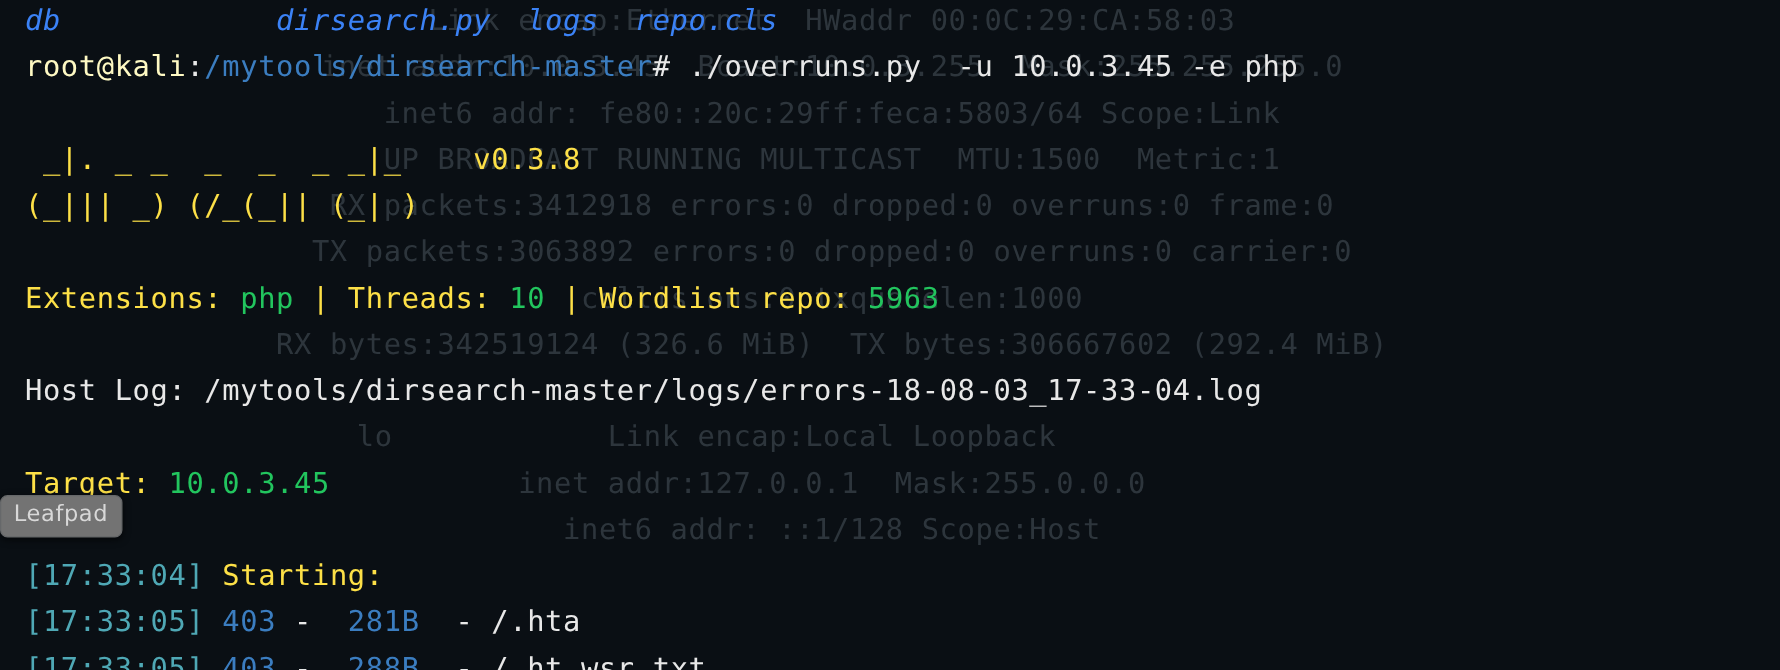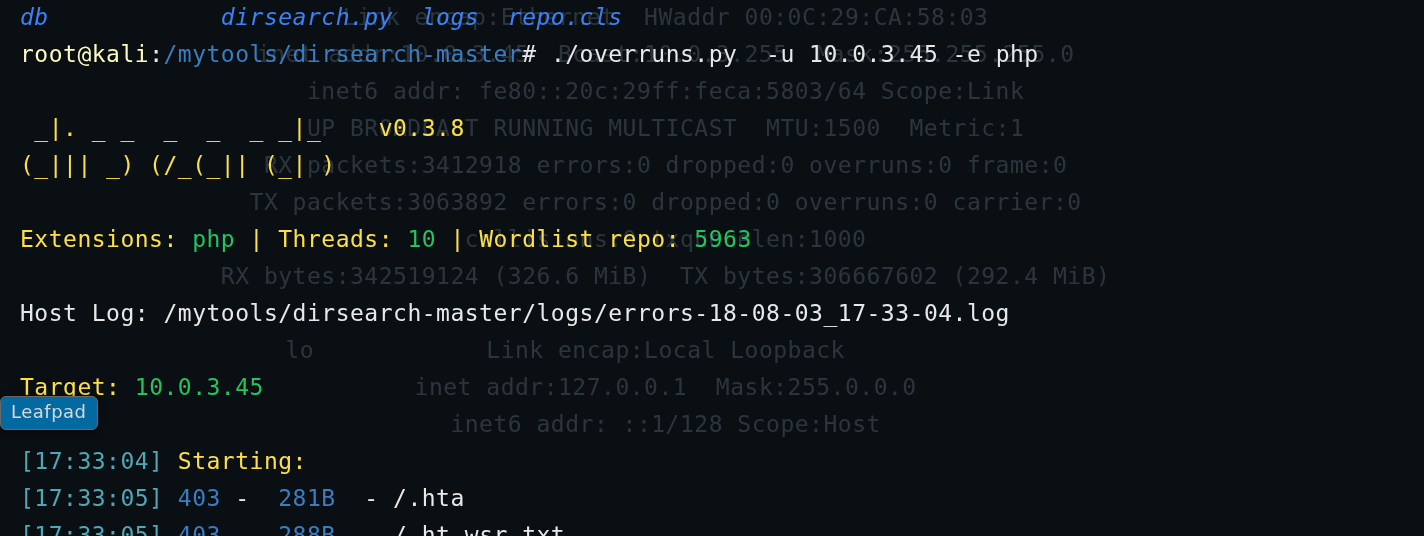--- a/index.html
+++ b/index.html
@@ -36,21 +36,21 @@
   .yellow {color:#fde047;}
   .cyan   {color:#22c55e;}
   .white  {color:#e8e8e8;}
   .cyan2  {color:#4fa8b5;margin-top:24px;}
   .dim    {color:#3b82f6;font-style:italic;}
 
   
   .tooltip{
     position:absolute;
     left:0px;top:396px;
-    background:#0369a1;
+    background:#737373;
     color:#d8d8d8;
     border:1px solid #66686a;
     border-radius:6px;
     padding:4px 10px 6px 10px;
     font-family:"DejaVu Sans",Arial,sans-serif;
     font-size:18px;
     line-height:22px;
     box-shadow:0 2px 6px rgba(0,0,0,.6);
   }
 </style>

